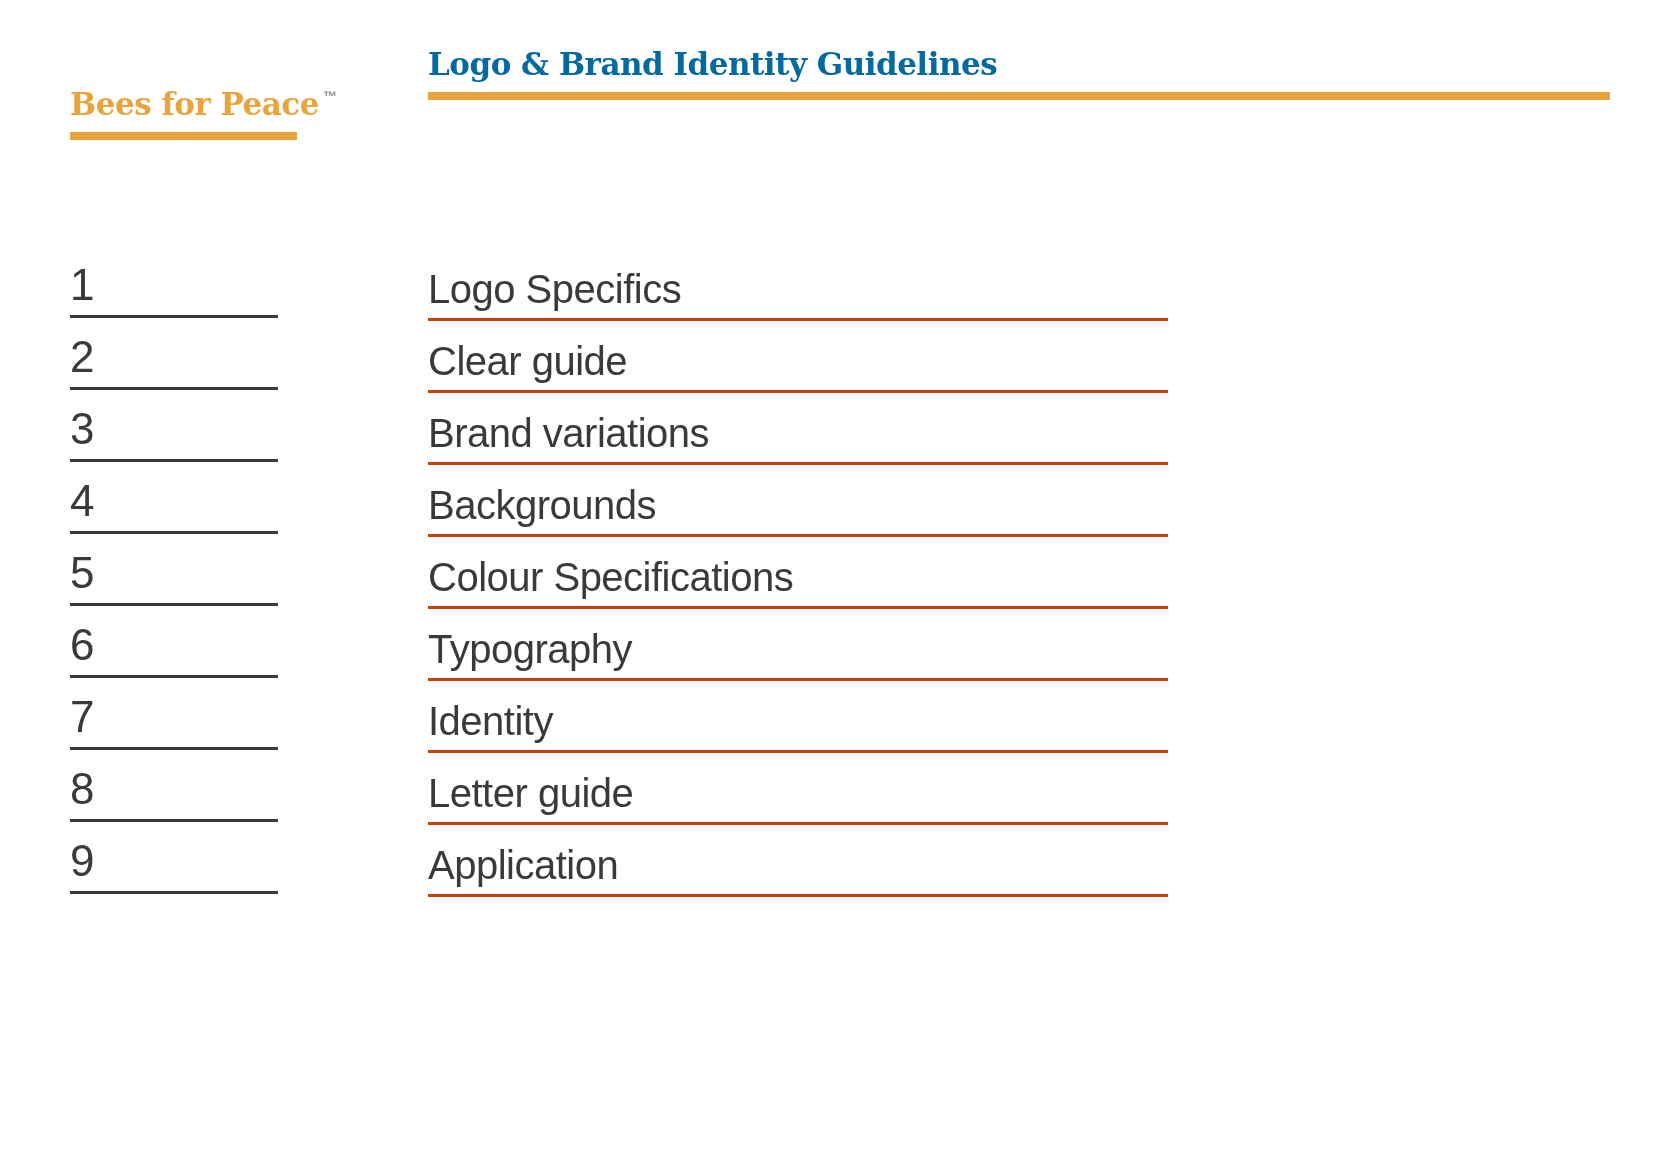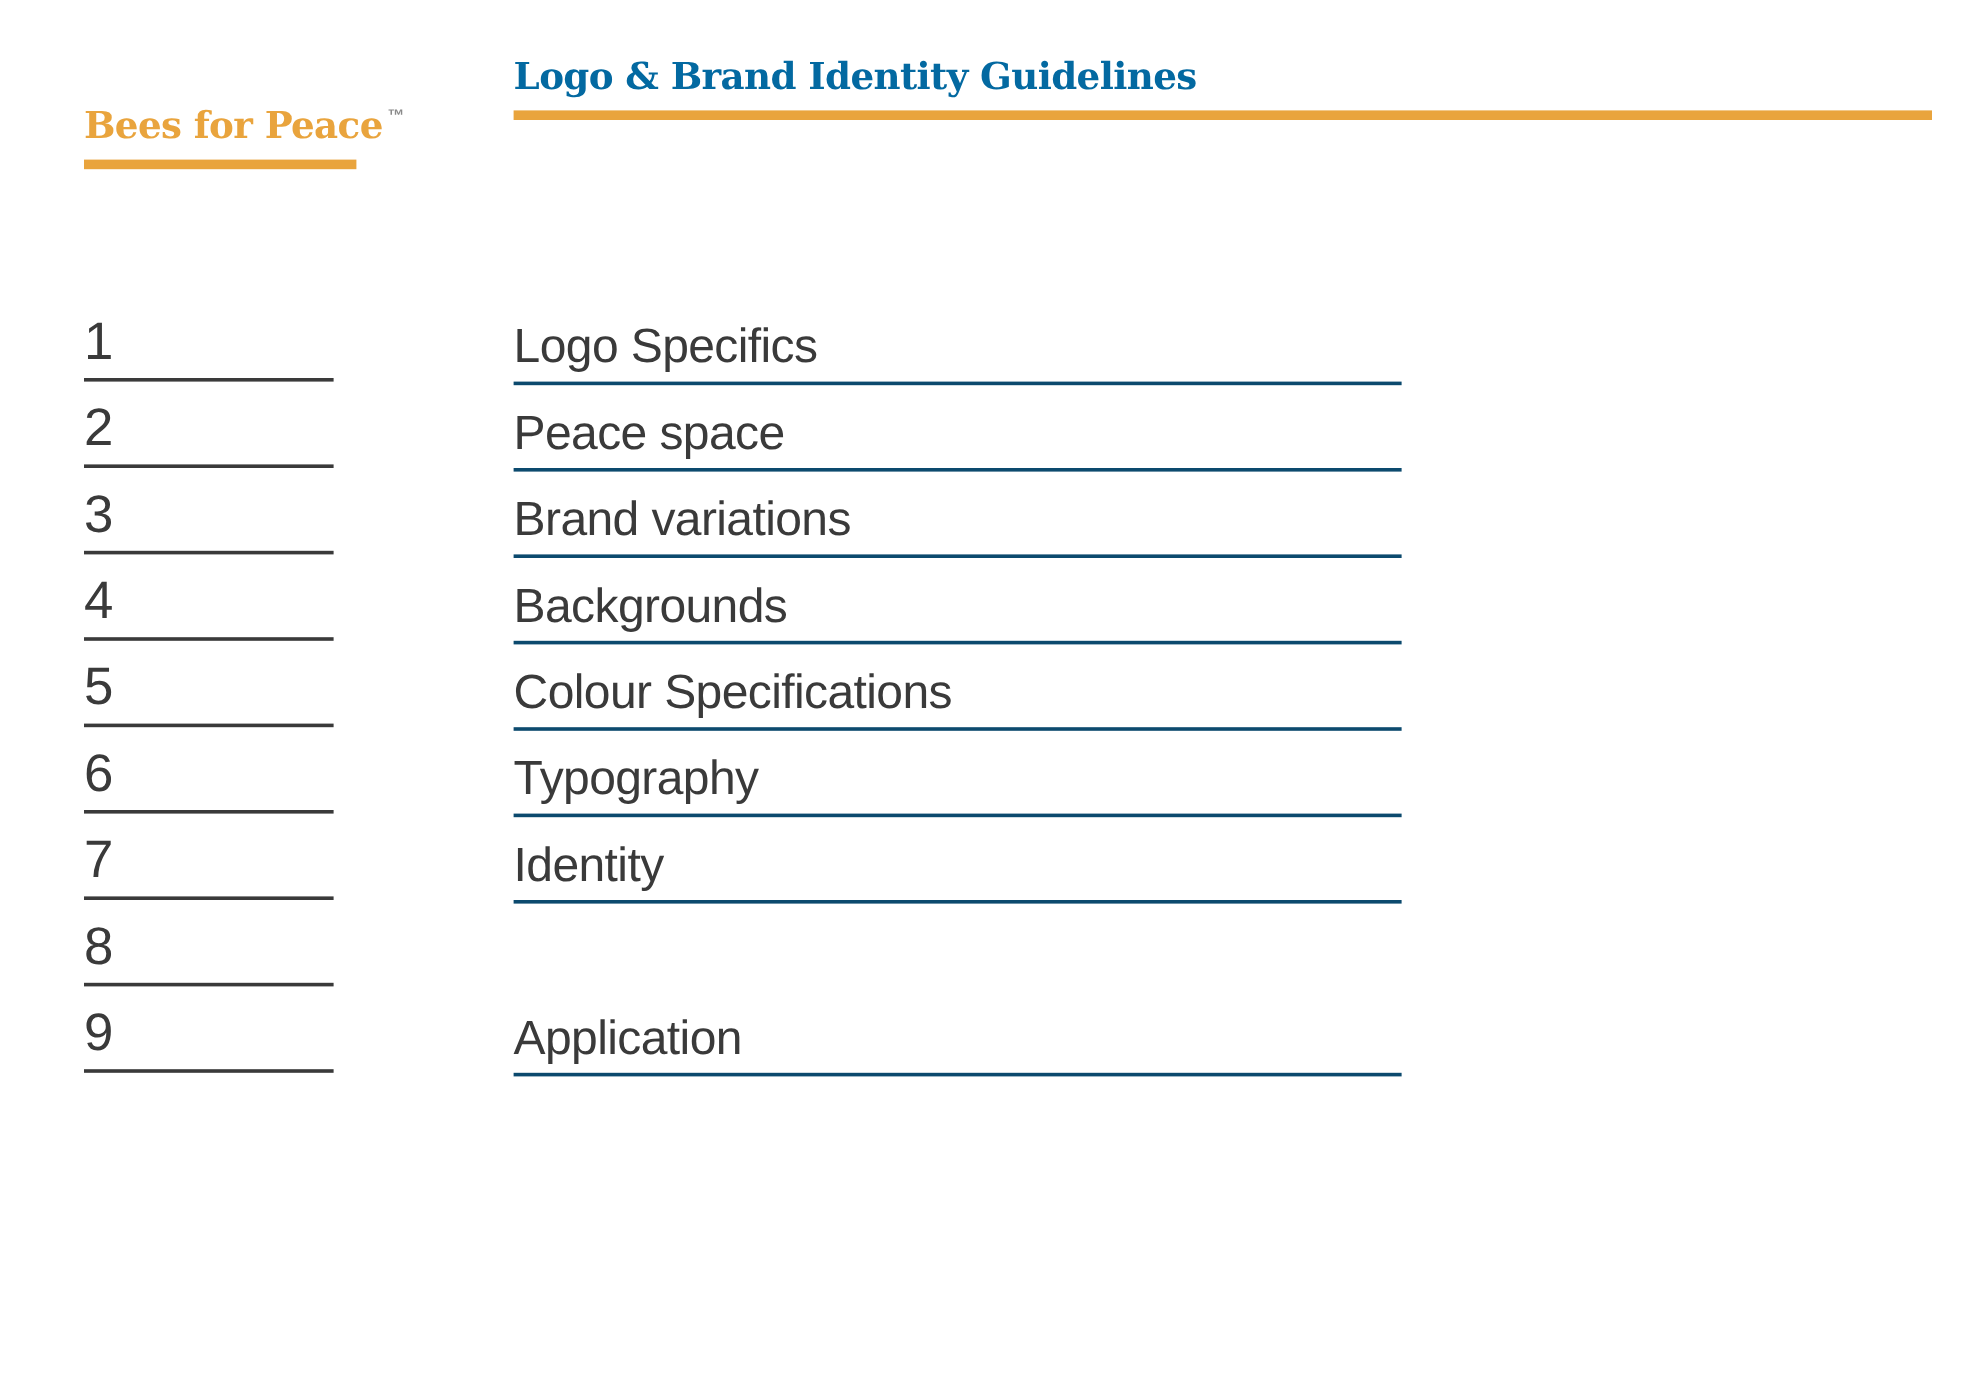--- a/index.html
+++ b/index.html
@@ -72,21 +72,21 @@
     margin-bottom: 3px;
     border-bottom: 3px solid #3a3a3a;
     padding-bottom: 8px;
     font-size: 44px;
     line-height: 1;
     color: #3a3a3a;
   }
   .toc-gap { width: 150px; }
   .toc-label {
     width: 740px;
-    border-bottom: 3px solid #0c4a6e;
+    border-bottom: 3px solid #c2410c;
     padding-bottom: 9px;
     font-size: 40px;
     line-height: 1;
     letter-spacing: -0.5px;
     color: #3a3a3a;
     white-space: nowrap;
   }
 </style>
 </head>
 <body>
@@ -103,21 +103,21 @@
 
     <div class="toc-row">
       <div class="toc-num">1</div>
       <div class="toc-gap"></div>
       <div class="toc-label">Logo Specifics</div>
     </div>
 
     <div class="toc-row">
       <div class="toc-num">2</div>
       <div class="toc-gap"></div>
-      <div class="toc-label">Peace space</div>
+      <div class="toc-label">Clear guide</div>
     </div>
 
     <div class="toc-row">
       <div class="toc-num">3</div>
       <div class="toc-gap"></div>
       <div class="toc-label">Brand variations</div>
     </div>
 
     <div class="toc-row">
       <div class="toc-num">4</div>
@@ -139,20 +139,21 @@
 
     <div class="toc-row">
       <div class="toc-num">7</div>
       <div class="toc-gap"></div>
       <div class="toc-label">Identity</div>
     </div>
 
     <div class="toc-row">
       <div class="toc-num">8</div>
       <div class="toc-gap"></div>
+      <div class="toc-label">Letter guide</div>
     </div>
 
     <div class="toc-row">
       <div class="toc-num">9</div>
       <div class="toc-gap"></div>
       <div class="toc-label">Application</div>
     </div>
 
   </div>
 </div>

